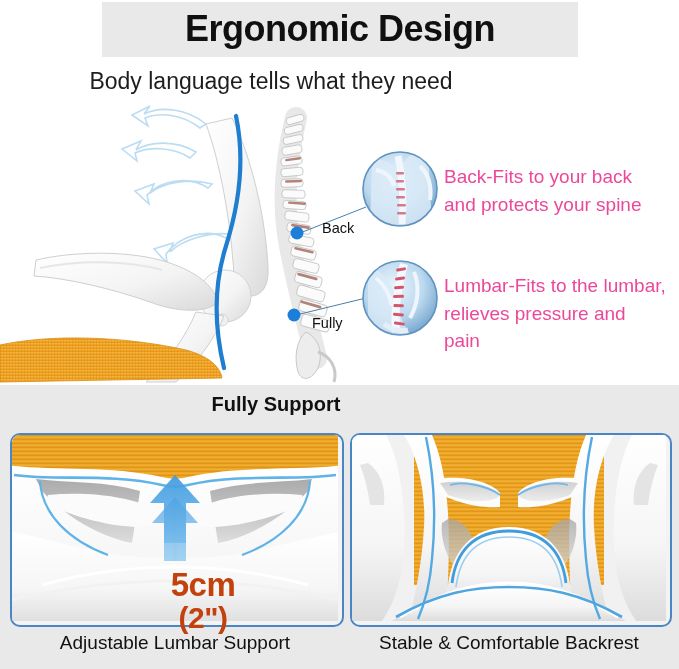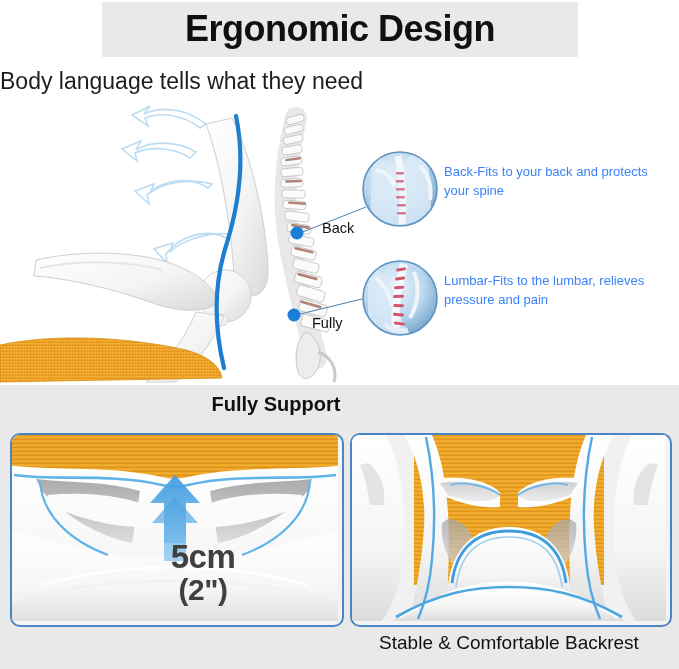--- a/index.html
+++ b/index.html
@@ -17,29 +17,29 @@
     background:#e9e9e9;
   }
   .title-text{
     position:absolute;left:102px;top:0px;width:476px;height:58px;
     display:flex;align-items:center;justify-content:center;
     font-size:36px;font-weight:bold;color:#101010;
     letter-spacing:-0.5px;white-space:nowrap;
   }
   .subtitle{
     position:absolute;left:0;top:68px;width:542px;
-    font-size:23px;color:#1d1d1d;
+    text-align:center;font-size:23px;color:#1d1d1d;
   }
 
   
   .mid{position:absolute;left:0;top:100px;width:679px;height:285px;}
   .mid svg{display:block;}
 
   .callout-text{
-    position:absolute;font-size:13px;color:#3b82f6;line-height:1.45;
+    position:absolute;font-size:19px;color:#ec4899;line-height:1.45;
   }
   .callout-back{left:444px;top:163px;width:220px;}
   .callout-lumbar{left:444px;top:272px;width:222px;}
 
   .spine-label{
     position:absolute;font-size:14.5px;color:#111;
   }
   .label-back{left:322px;top:220px;}
   .label-lumbar{left:312px;top:315px;}
 
@@ -62,22 +62,22 @@
   .panel-right{left:350px;width:318px;}
   .panel svg{display:block;}
 
   .caption{
     position:absolute;top:632px;font-size:19px;color:#111;text-align:center;
   }
   .caption-left{left:10px;width:330px;}
   .caption-right{left:350px;width:318px;}
 
   .measure{
-    position:absolute;left:138px;top:540px;width:130px;
-    text-align:center;color:#404040;font-weight:bold;
+    position:absolute;left:138px;top:568px;width:130px;
+    text-align:center;color:#c2410c;font-weight:bold;
     font-size:33px;line-height:1.0;letter-spacing:-0.5px;
   }
   .measure .sub{display:block;font-size:30px;margin-top:2px;}
 </style>
 </head>
 <body>
 
 <div class="page">
 
   <div class="title-band"></div>
@@ -373,15 +373,16 @@
       <path d="M74,2 C82,40 84,84 80,124 C78,150 72,170 66,184" fill="none" stroke="#53a9e2" stroke-width="2.4"></path>
       <path d="M240,2 C232,40 230,84 234,124 C236,150 242,170 248,184" fill="none" stroke="#53a9e2" stroke-width="2.4"></path>
       <path d="M100,148 C104,116 122,96 157,96 C192,96 210,116 214,148" fill="none" stroke="#3f9ddd" stroke-width="2.8"></path>
       <path d="M104,152 C108,120 124,102 157,102 C190,102 206,120 210,152" fill="none" stroke="#9ccdee" stroke-width="1.6"></path>
       <path d="M44,182 C86,158 120,152 157,152 C194,152 228,158 270,182" fill="none" stroke="#4ea6e0" stroke-width="2.6"></path>
       <path d="M98,50 C110,46 134,50 148,60" fill="none" stroke="#6fb8e8" stroke-width="1.8"></path>
       <path d="M216,50 C204,46 180,50 166,60" fill="none" stroke="#6fb8e8" stroke-width="1.8"></path>
     </svg>
   </div>
 
+  <div class="caption caption-left">Adjustable Lumbar Support</div>
   <div class="caption caption-right">Stable &amp; Comfortable Backrest</div>
 
 </div>
 
 </body></html>

